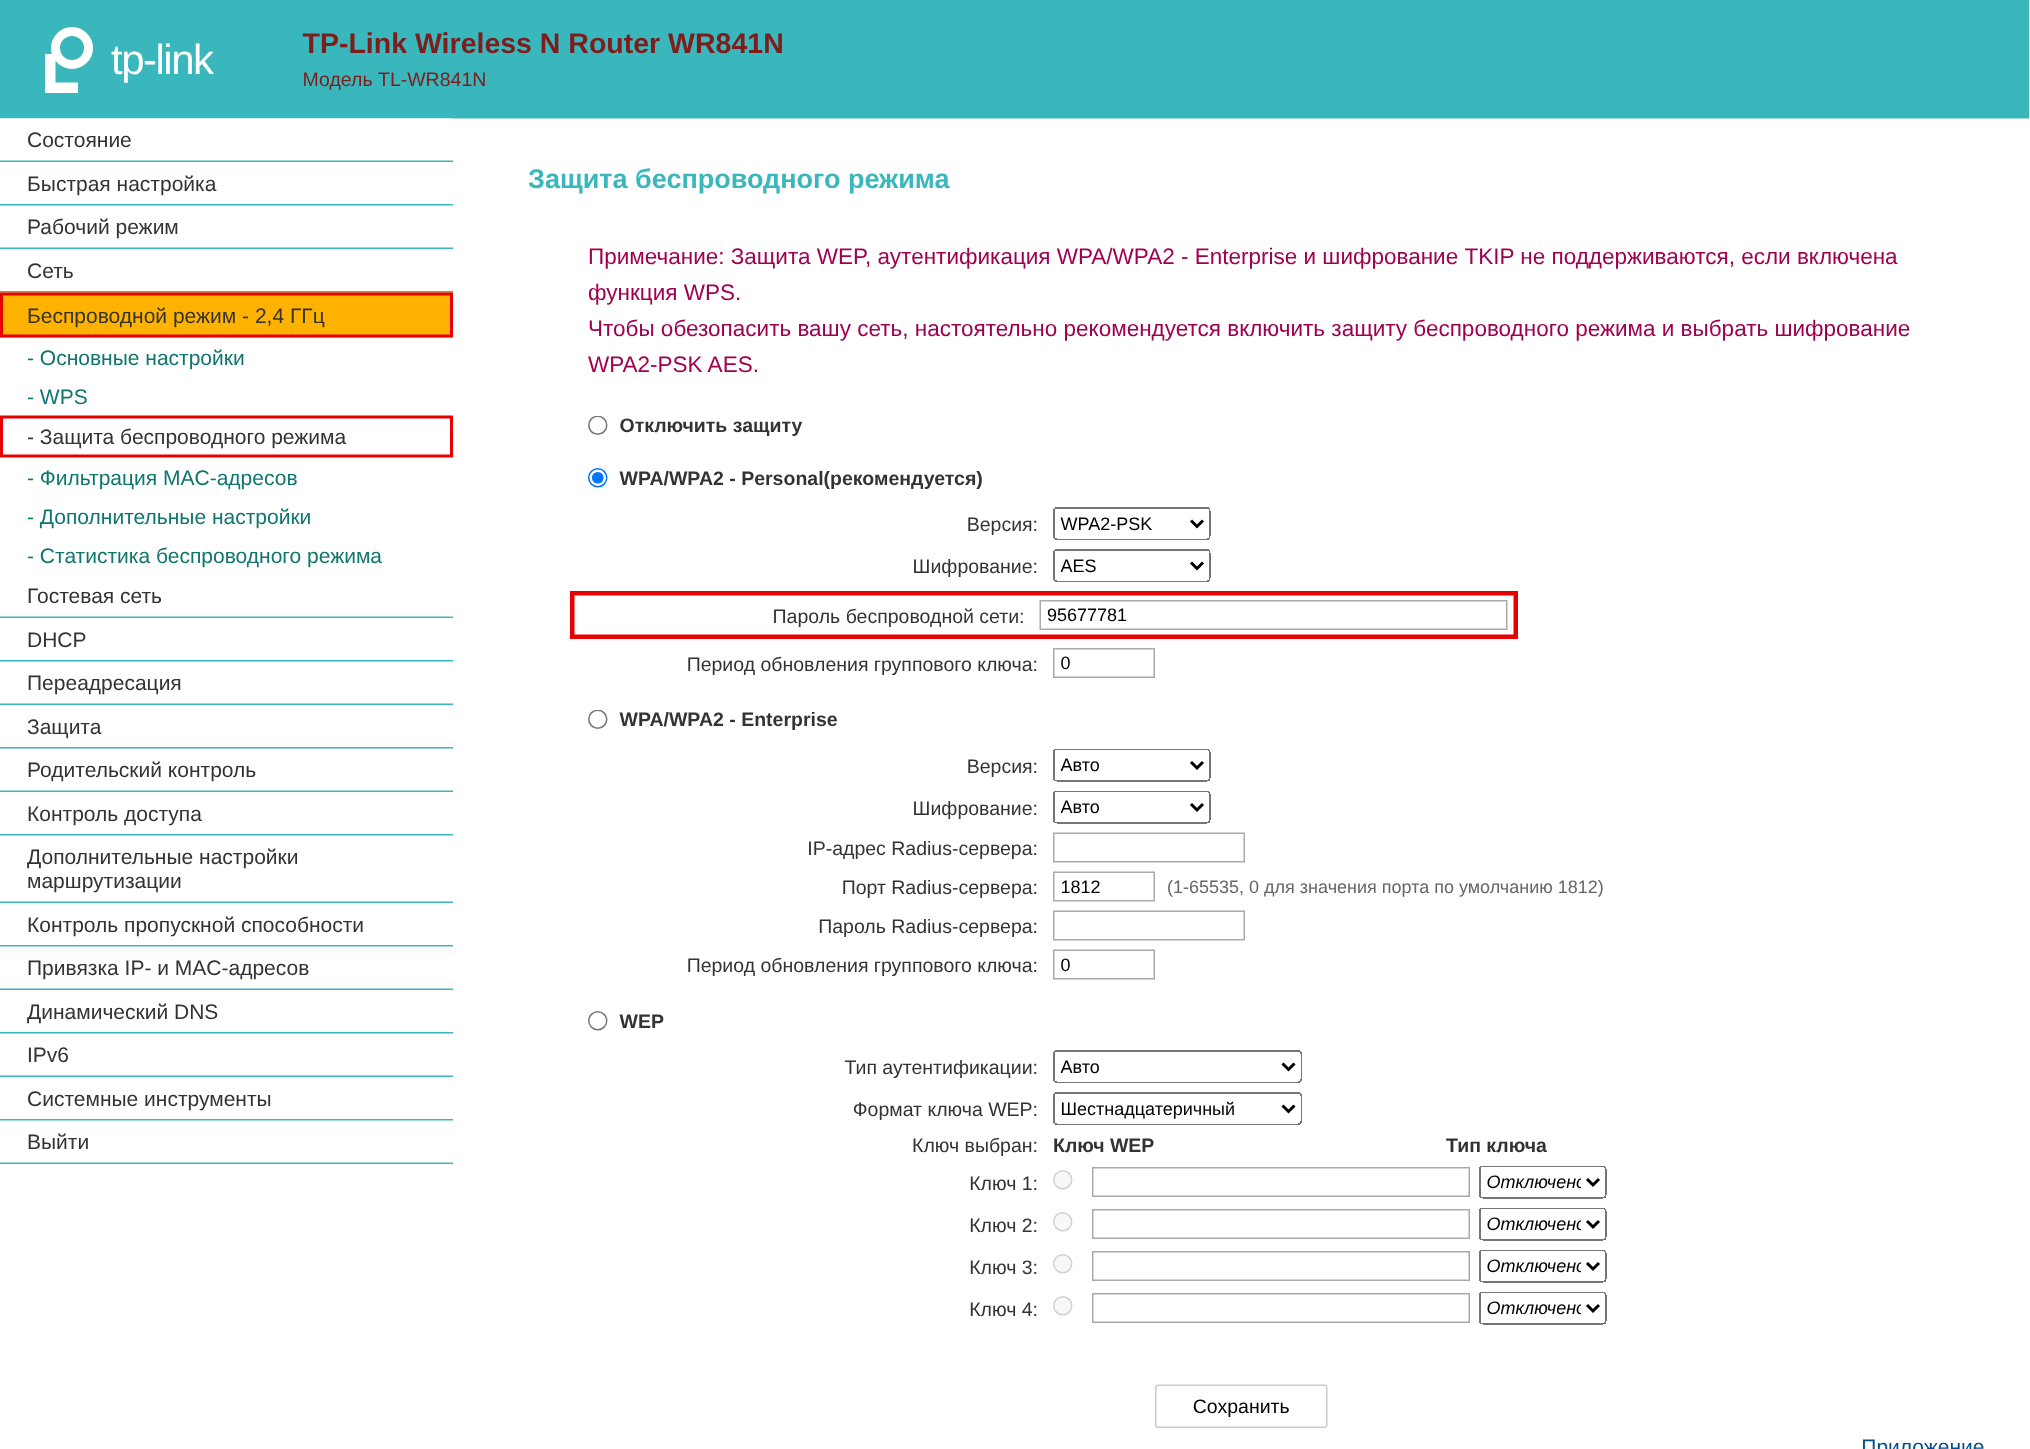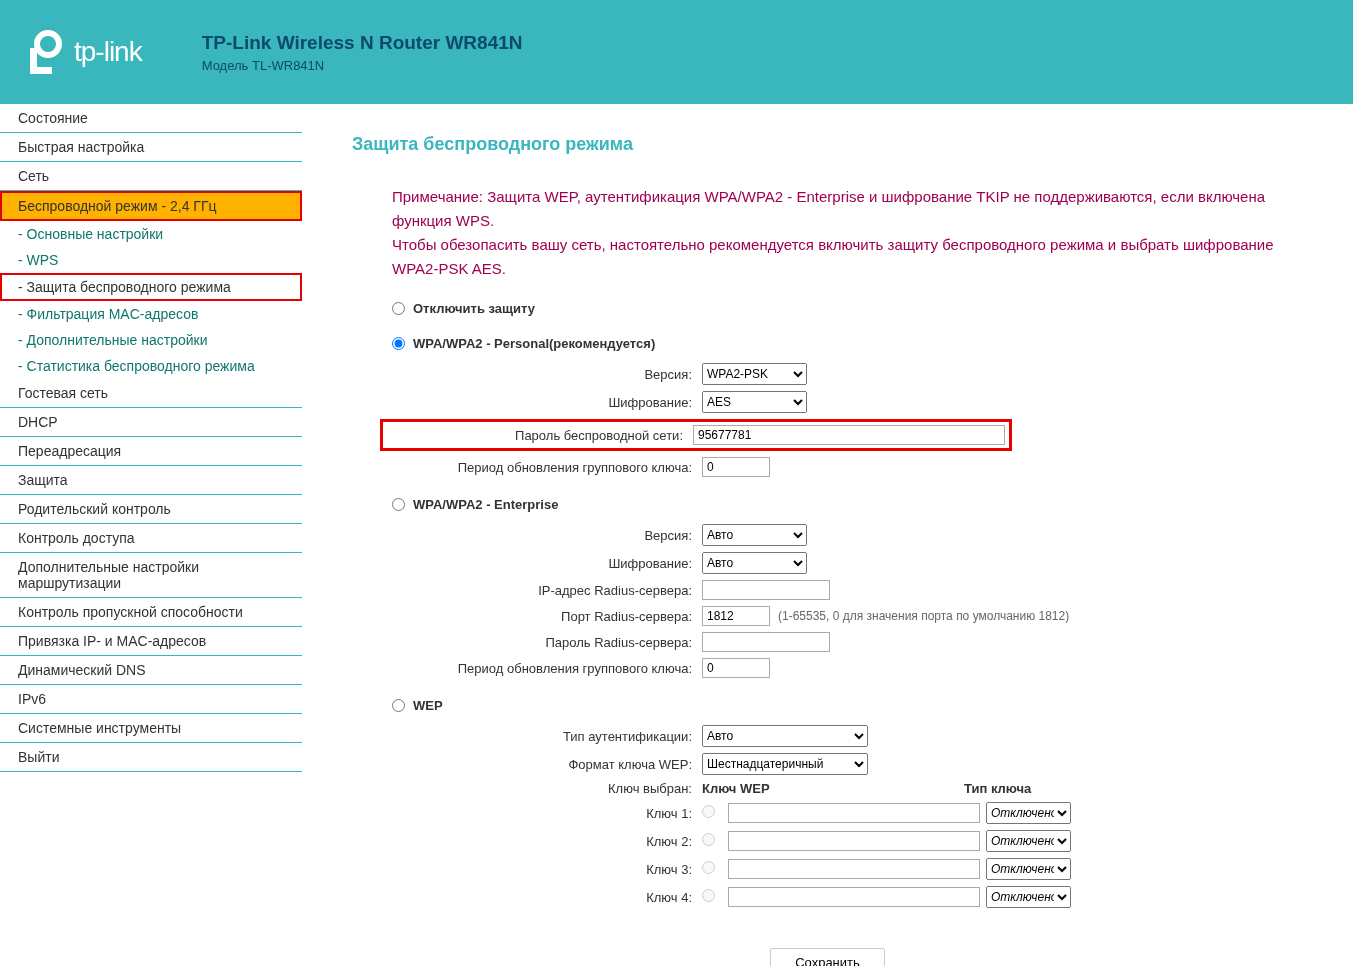--- a/index.html
+++ b/index.html
@@ -1,20 +1,20 @@
 <!DOCTYPE html>
 <html><head>
 <meta charset="utf-8">
 <style>
 * { margin: 0; padding: 0; box-sizing: border-box; }
 body { font-family: Arial, sans-serif; font-size: 13px; color: #333; background: #fff; }
 
 .header {
   background: #39b7bc;
-  height: 104px;
+  height: 79px;
   display: flex;
   align-items: center;
   padding-left: 18px;
 }
 .logo {
   display: flex;
   align-items: center;
   margin-right: 60px;
 }
 .logo-icon {
@@ -22,21 +22,21 @@
   height: 48px;
   position: relative;
   margin-right: 8px;
 }
 .logo-text {
   color: #fff;
   font-size: 28px;
   font-weight: 300;
   letter-spacing: -1px;
 }
-.header-title { color: #0c4a6e; }
+.header-title { color: #7f1d1d; }
 .header-title h1 { font-size: 19px; font-weight: bold; margin-bottom: 4px; }
 .header-title p { font-size: 13px; }
 
 .container { display: flex; min-height: calc(100vh - 84px); }
 
 .sidebar {
   width: 302px;
   background: #fff;
 }
 .menu-item {
@@ -176,20 +176,21 @@
   <div class="header-title">
     <h1>TP-Link Wireless N Router WR841N</h1>
     <p>Модель TL-WR841N</p>
   </div>
 </div>
 
 <div class="container">
   <div class="sidebar" id="sidebar">
       <div class="menu-item">Состояние</div>
       <div class="menu-item">Быстрая настройка</div>
+      <div class="menu-item">Рабочий режим</div>
       <div class="menu-item">Сеть</div>
       <div class="menu-item active">Беспроводной режим - 2,4 ГГц</div>
       <div class="submenu-item">- Основные настройки</div>
       <div class="submenu-item">- WPS</div>
       <div class="submenu-item highlighted">- Защита беспроводного режима</div>
       <div class="submenu-item">- Фильтрация MAC-адресов</div>
       <div class="submenu-item">- Дополнительные настройки</div>
       <div class="submenu-item">- Статистика беспроводного режима</div>
       <div class="menu-item">Гостевая сеть</div>
       <div class="menu-item">DHCP</div>

